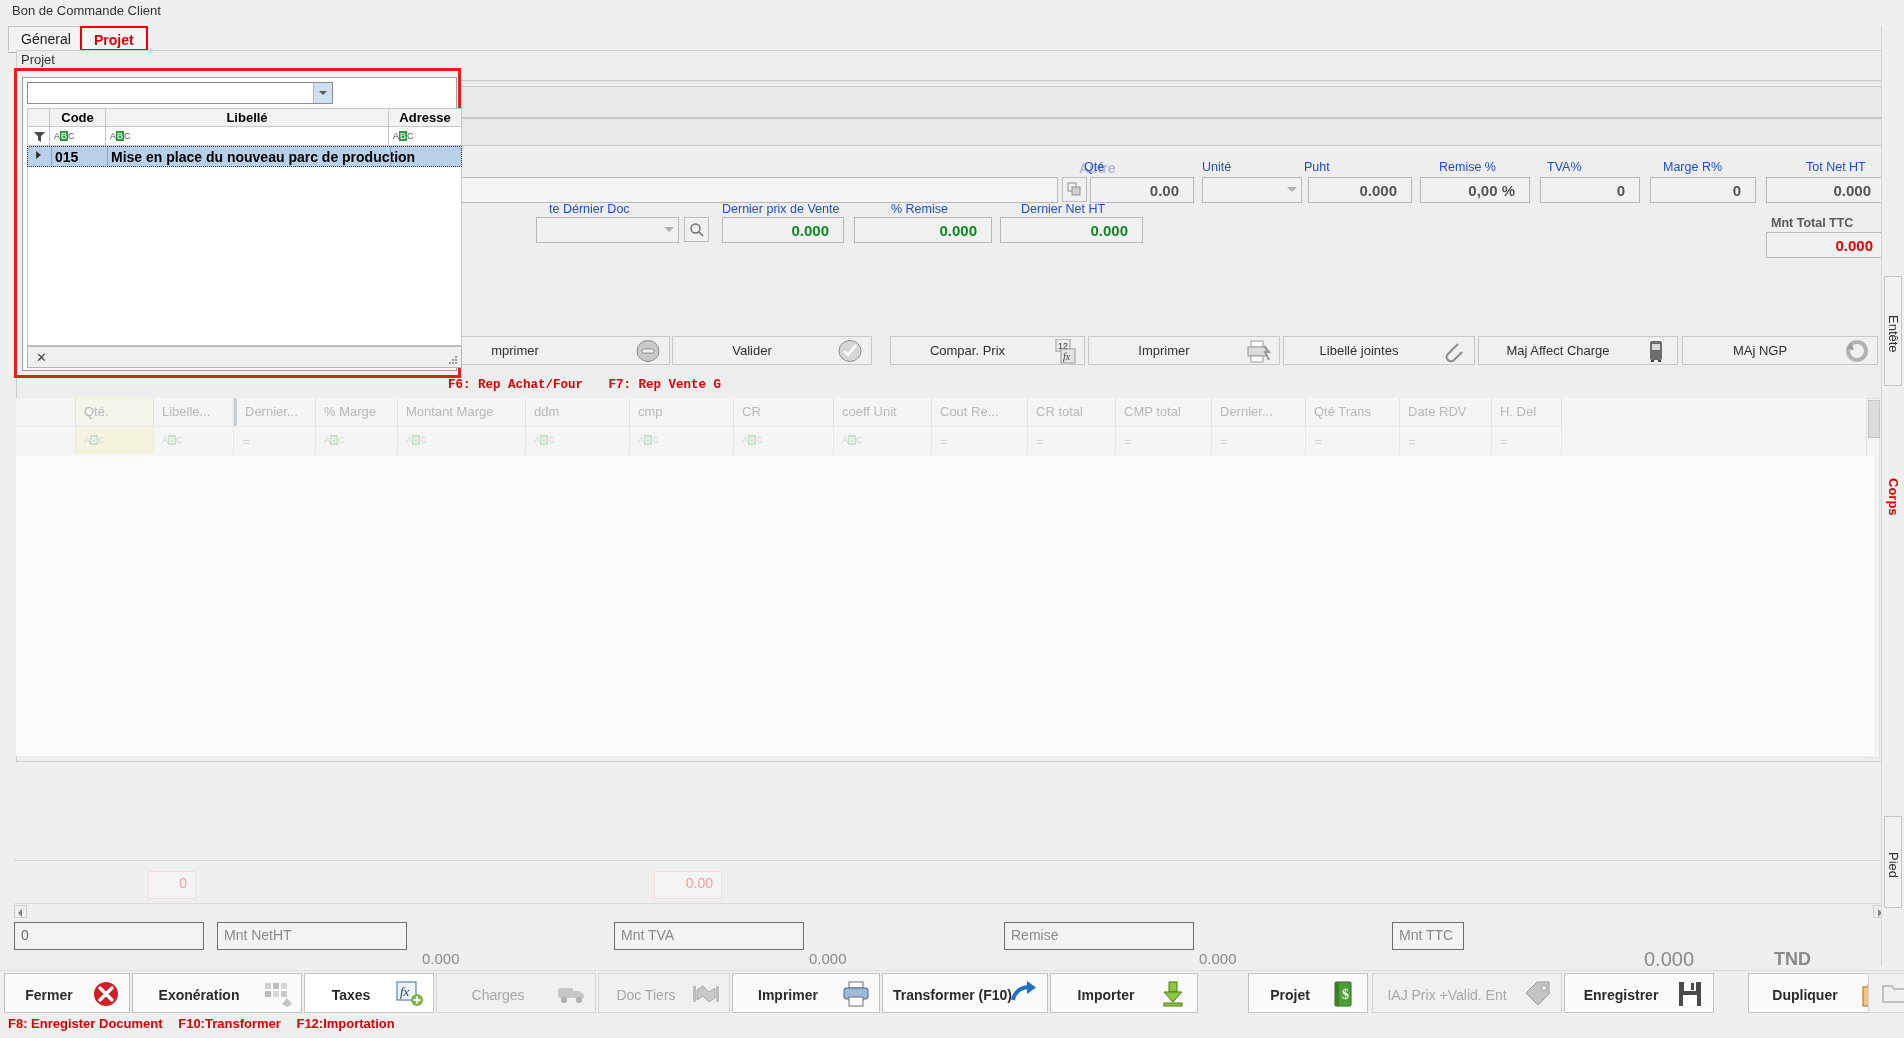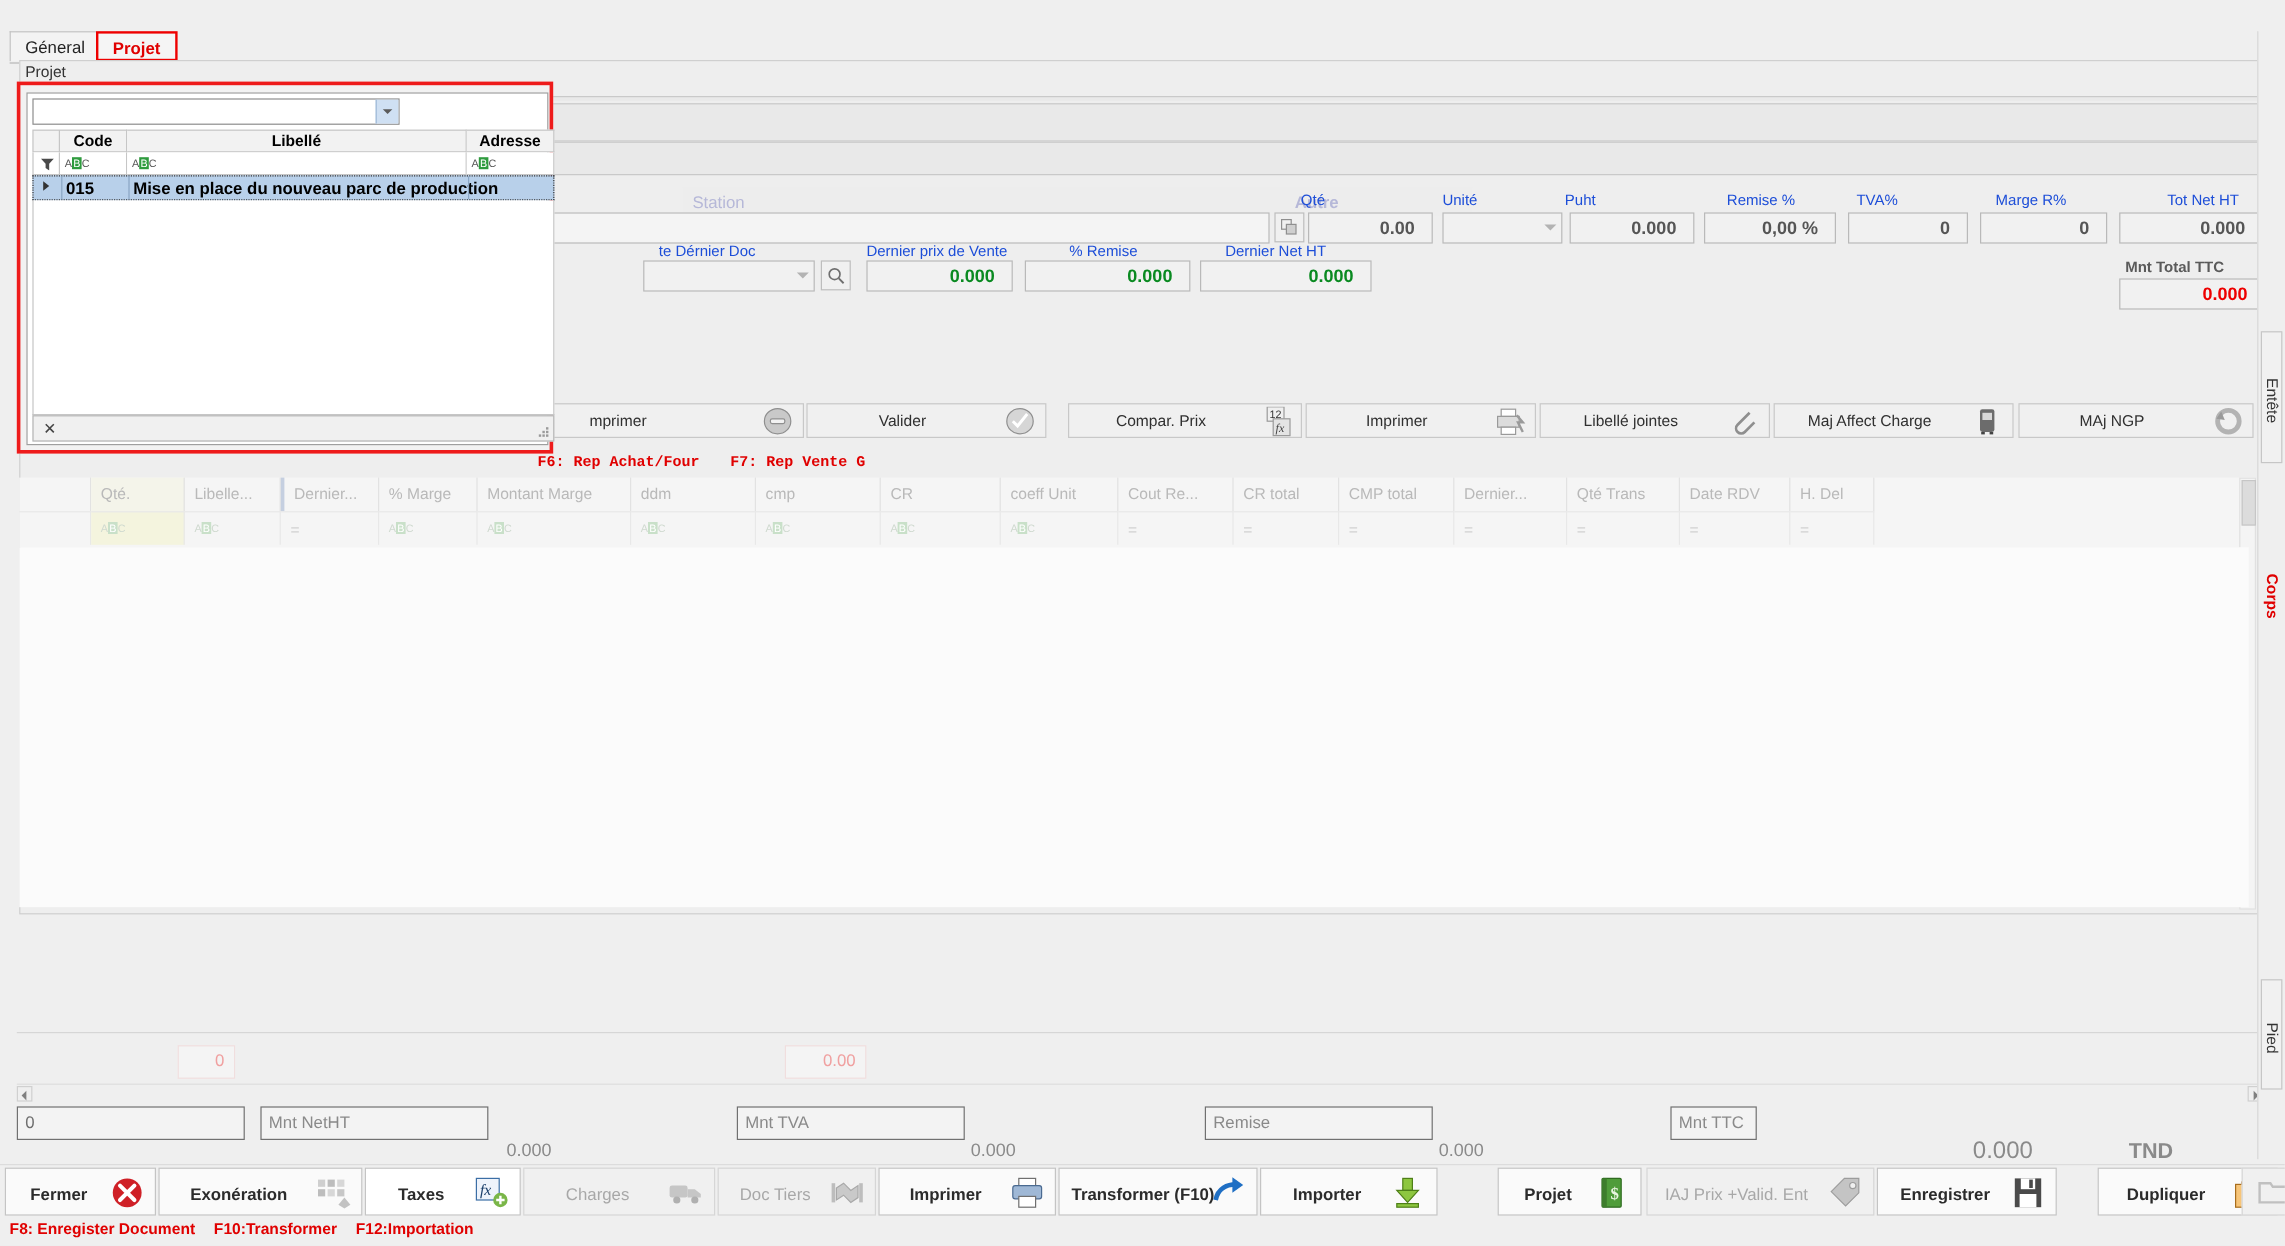--- a/index.html
+++ b/index.html
@@ -118,33 +118,35 @@
 
   
   .vsb{position:absolute;right:24px;top:398px;width:14px;height:360px;background:#f4f4f4;border:1px solid #e0e0e0;box-sizing:border-box;}
   .vsb .th{position:absolute;left:1px;top:1px;width:10px;height:36px;background:#dcdcdc;border:1px solid #c6c6c6;}
 </style>
 </head>
 <body>
 
 <div class="app">
 
+  <div class="titlebar">
+    <div class="t">Bon de Commande Client</div>
+  </div>
 
   <div class="tabstrip">
     <div class="tab general">Géneral</div>
     <div class="tab projet">Projet</div>
   </div>
 
   <div class="grp"></div>
   <div class="grp-title">Projet</div>
 
   <div class="bgform">
     <div class="panelline" style="left:0;top:8px;width:1866px;height:3px;border-bottom:none;"></div>
     <div class="panelline" style="left:0;top:14px;width:1866px;height:30px;"></div>
-    <div class="station">Station</div>
     <div class="autre">Autre</div>
     <div class="panelline" style="left:0;top:46px;width:1866px;height:26px;"></div>
 
     <div class="lbl" style="left:1068px;top:88px;">Qté</div>
     <div class="lbl" style="left:1186px;top:88px;">Unité</div>
     <div class="lbl" style="left:1288px;top:88px;">Puht</div>
     <div class="lbl" style="left:1423px;top:88px;">Remise %</div>
     <div class="lbl" style="left:1531px;top:88px;">TVA%</div>
     <div class="lbl" style="left:1647px;top:88px;">Marge R%</div>
     <div class="lbl" style="left:1790px;top:88px;">Tot Net HT</div>

